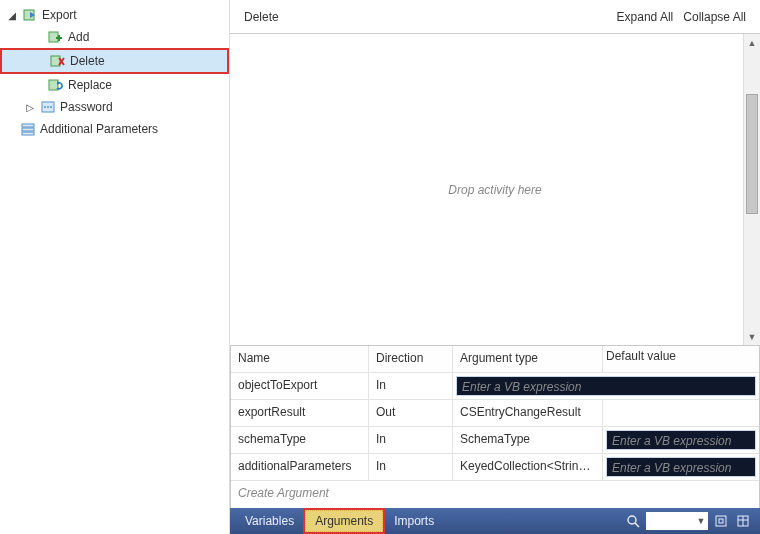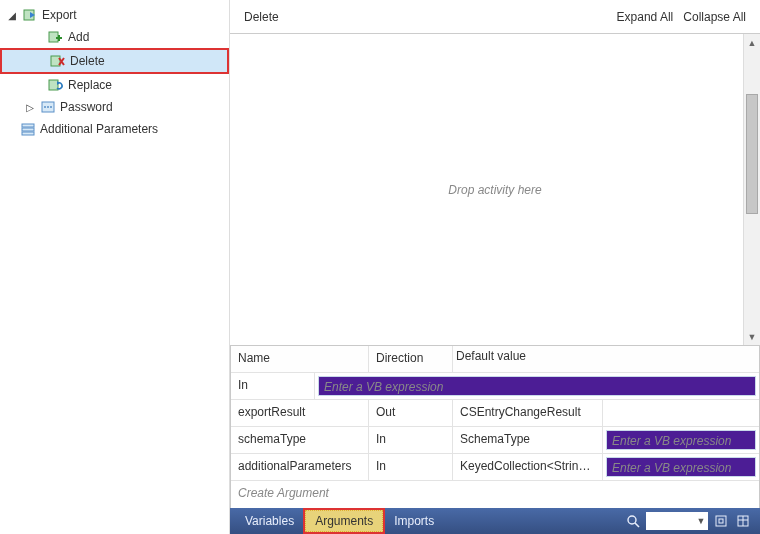--- a/index.html
+++ b/index.html
@@ -119,21 +119,21 @@
     overflow: hidden;
     white-space: nowrap;
     text-overflow: ellipsis;
   }
   .col-name { width: 138px; }
   .col-dir  { width: 84px; }
   .col-type { width: 150px; }
   .col-def  { flex: 1; border-right: none; padding: 3px; }
   .vb-box {
     border: 1px solid #c9d9ea;
-    background: #4c1d95;
+    background: #0f172a;
     color: #888;
     font-style: italic;
     height: 100%;
     padding: 3px 5px;
     overflow: hidden;
     white-space: nowrap;
   }
   .vb-disabled {
     color: #888;
     font-style: italic;
@@ -285,24 +285,26 @@
       <div class="arrow-btn">▲</div>
       <div class="thumb"></div>
       <div class="arrow-btn" style="position:absolute;bottom:0;left:0;right:0">▼</div>
     </div>
   </div>
 
   <div class="grid">
     <div class="grid-header">
       <div class="cell col-name">Name</div>
       <div class="cell col-dir">Direction</div>
+      <div class="cell col-type">Argument type</div>
       <div class="cell col-def">Default value</div>
     </div>
     <div id="grid-rows">
         <div class="grid-row">
+          <div class="cell col-name">objectToExport</div>
           <div class="cell col-dir">In</div>
           <div class="cell col-def">
             <div class="vb-box">Enter a VB expression</div>
           </div>
         </div>
         <div class="grid-row">
           <div class="cell col-name">exportResult</div>
           <div class="cell col-dir">Out</div>
           <div class="cell col-type">CSEntryChangeResult</div>
         </div>

